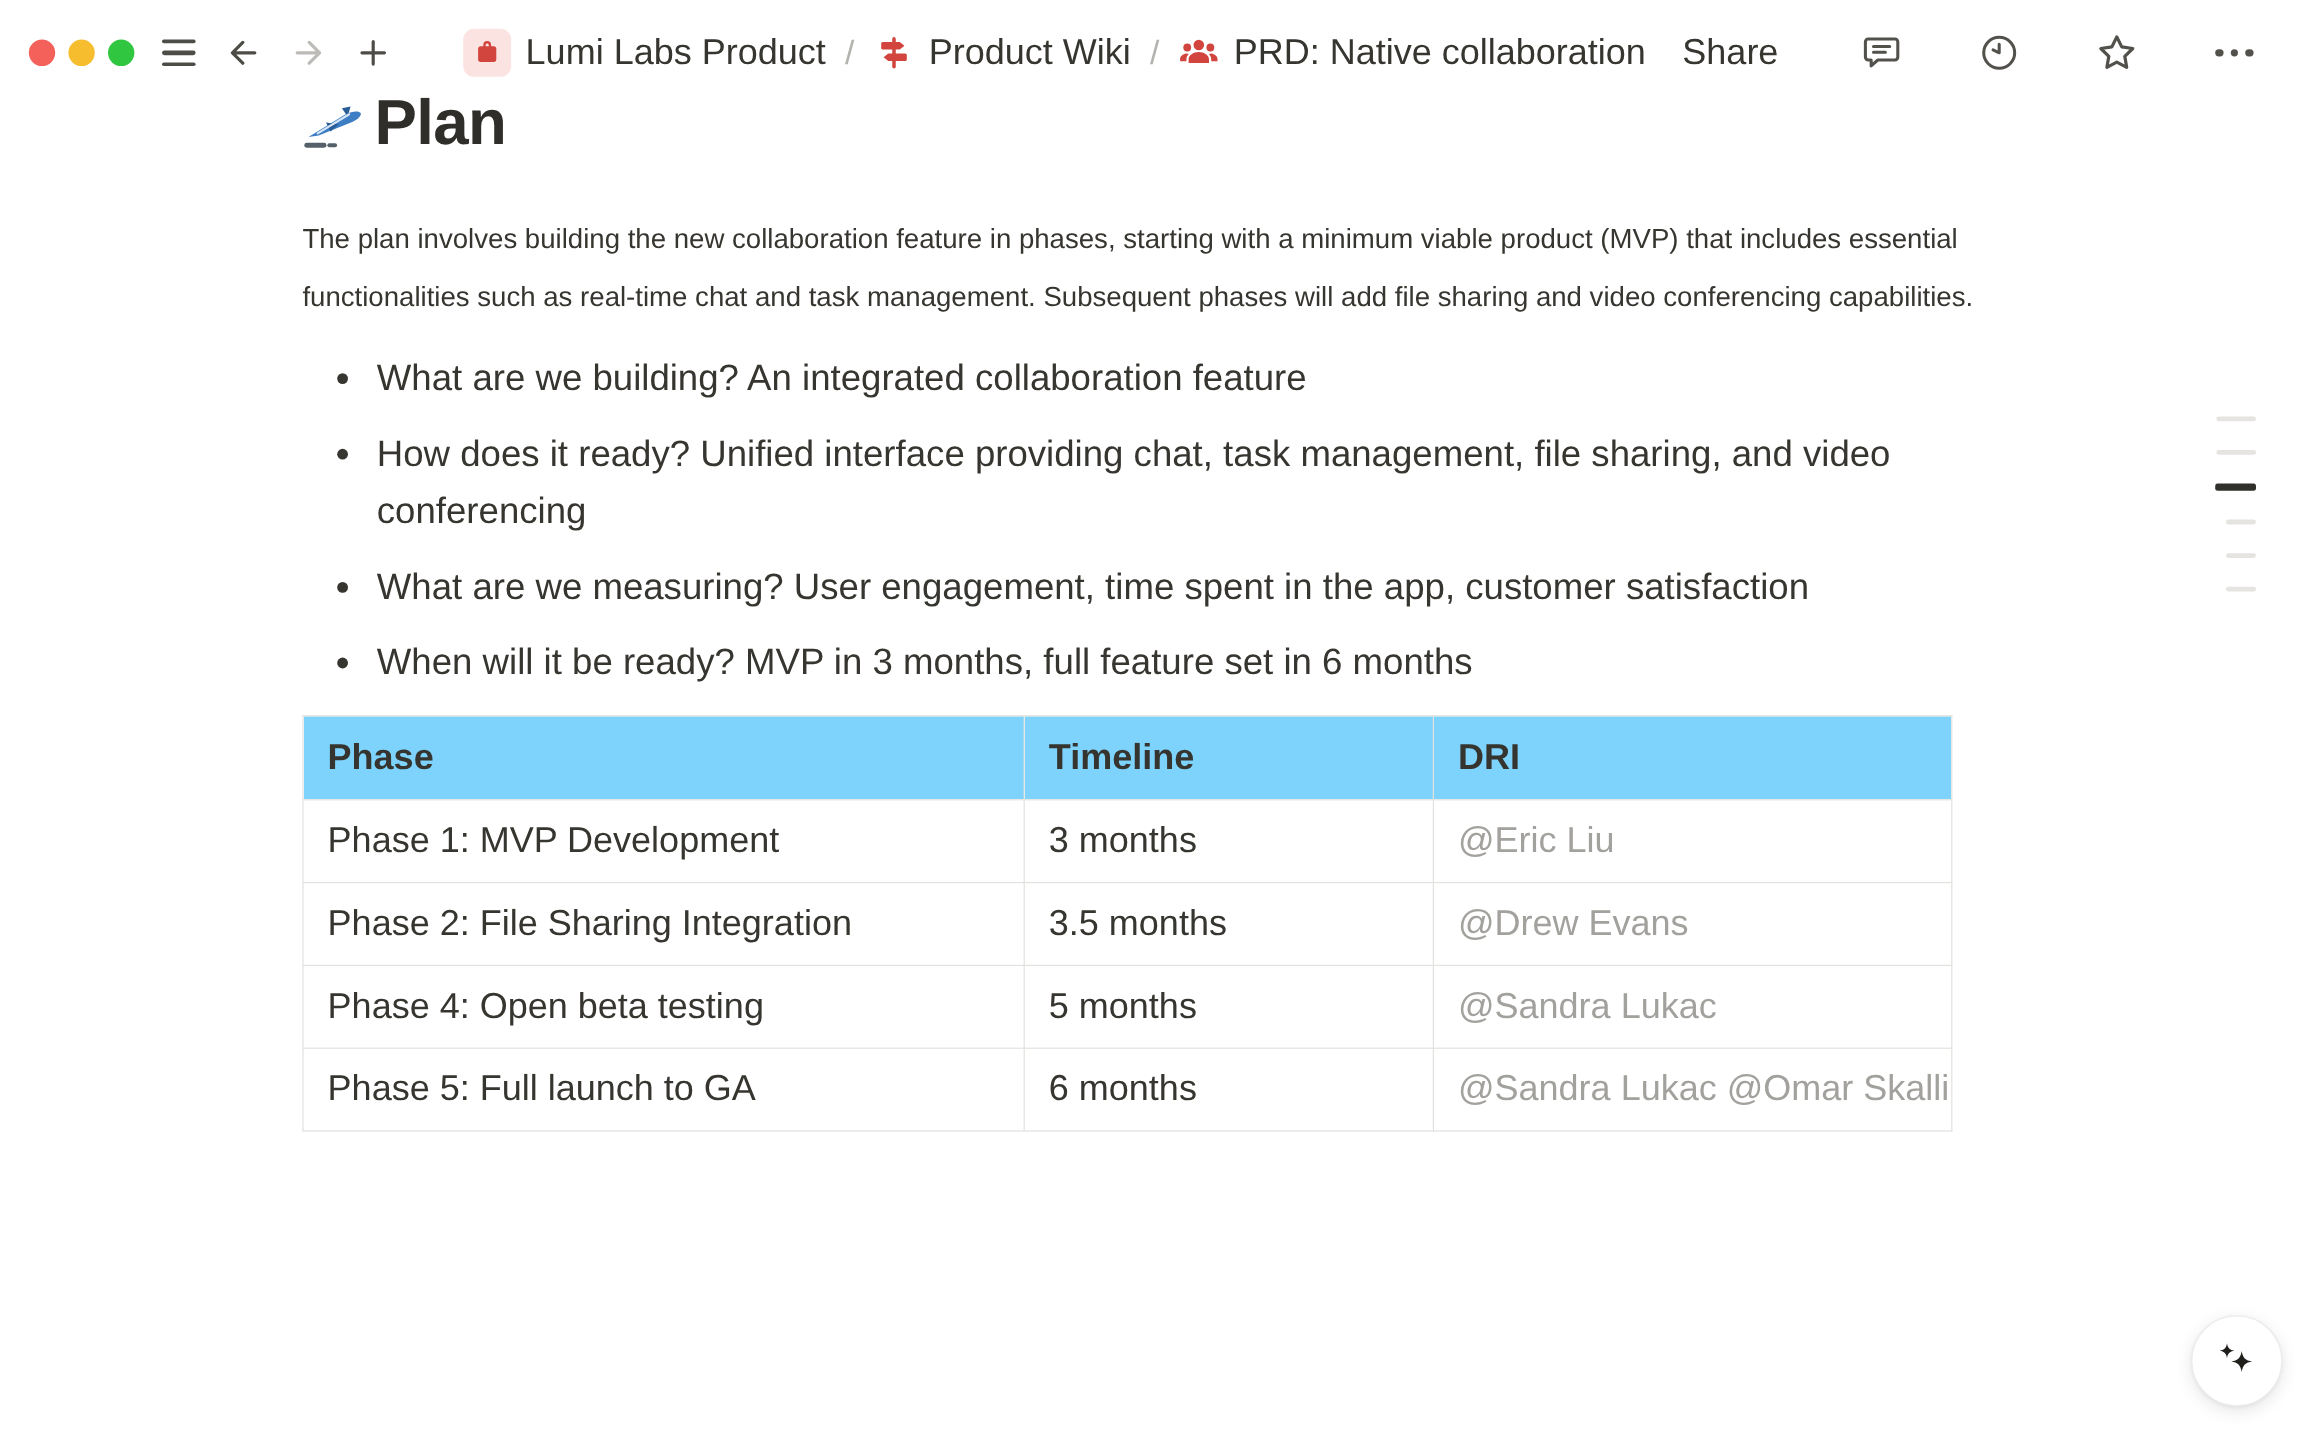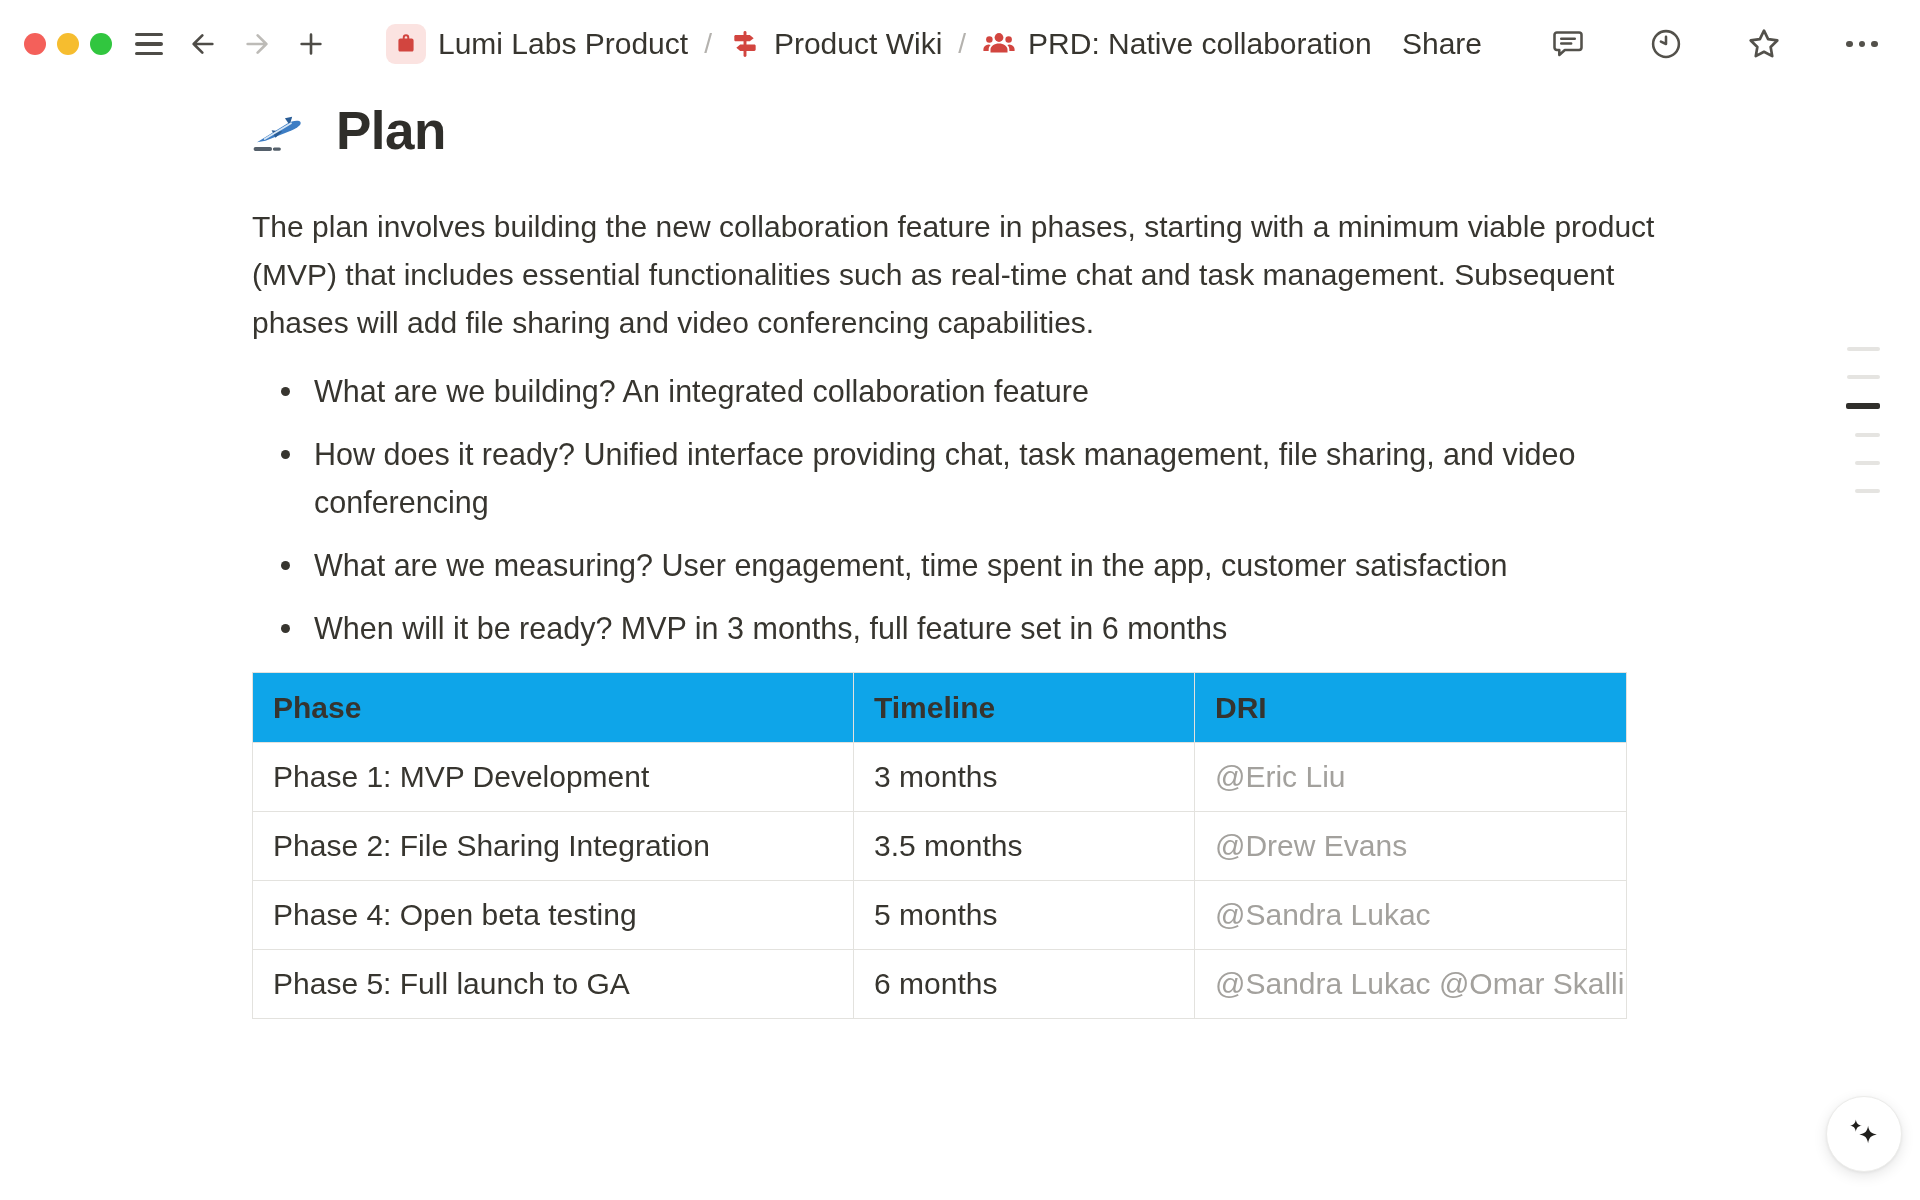--- a/index.html
+++ b/index.html
@@ -42,31 +42,30 @@
   .topbar-right { margin-left: auto; display: flex; align-items: center; gap: 54px; }
   .share-btn { font-size: 30px; color: #37352f; padding: 6px 10px; border-radius: 6px; cursor: pointer; }
   .iconbtn { width: 44px; height: 44px; display: flex; align-items: center; justify-content: center; border-radius: 6px; cursor: pointer; }
   .dots3 { display: flex; gap: 6px; }
   .dots3 i { width: 6.5px; height: 6.5px; border-radius: 50%; background: #53514b; display: block; }
 
   
   .content { width: 1416px; margin: 0 auto; }
 
   .page-title {
-    margin-top: 28px;
-    display: flex; align-items: center; gap: 32px;
+    display: flex; align-items: center; gap: 8px;
   }
   .page-emoji { width: 52px; height: 52px; cursor: pointer; }
   .page-title h1 {
     font-size: 53px; font-weight: 700; color: #2f2e2a; letter-spacing: -0.5px;
   }
 
   .intro {
     margin-top: 42px;
-    font-size: 30px;
+    font-size: 23px;
     line-height: 48px;
     color: #37352f;
   }
 
   ul.qlist { margin-top: 20px; list-style: none; }
   ul.qlist li {
     position: relative;
     padding-left: 62px;
     font-size: 30.5px;
     line-height: 48px;
@@ -92,21 +91,21 @@
   .phase-table th, .phase-table td {
     border: 1px solid #e3e2de;
     text-align: left;
     padding: 0 20px;
     height: 69px;
     vertical-align: middle;
     white-space: nowrap;
     overflow: hidden;
   }
   .phase-table th {
-    background: #0ea5e9;
+    background: #7dd3fc;
     font-weight: 700;
     color: #36342f;
     height: 70px;
   }
   .phase-table td.dri { color: #a3a19d; }
 
   
   .toc {
     position: absolute;
     top: 347px; right: 40px;

